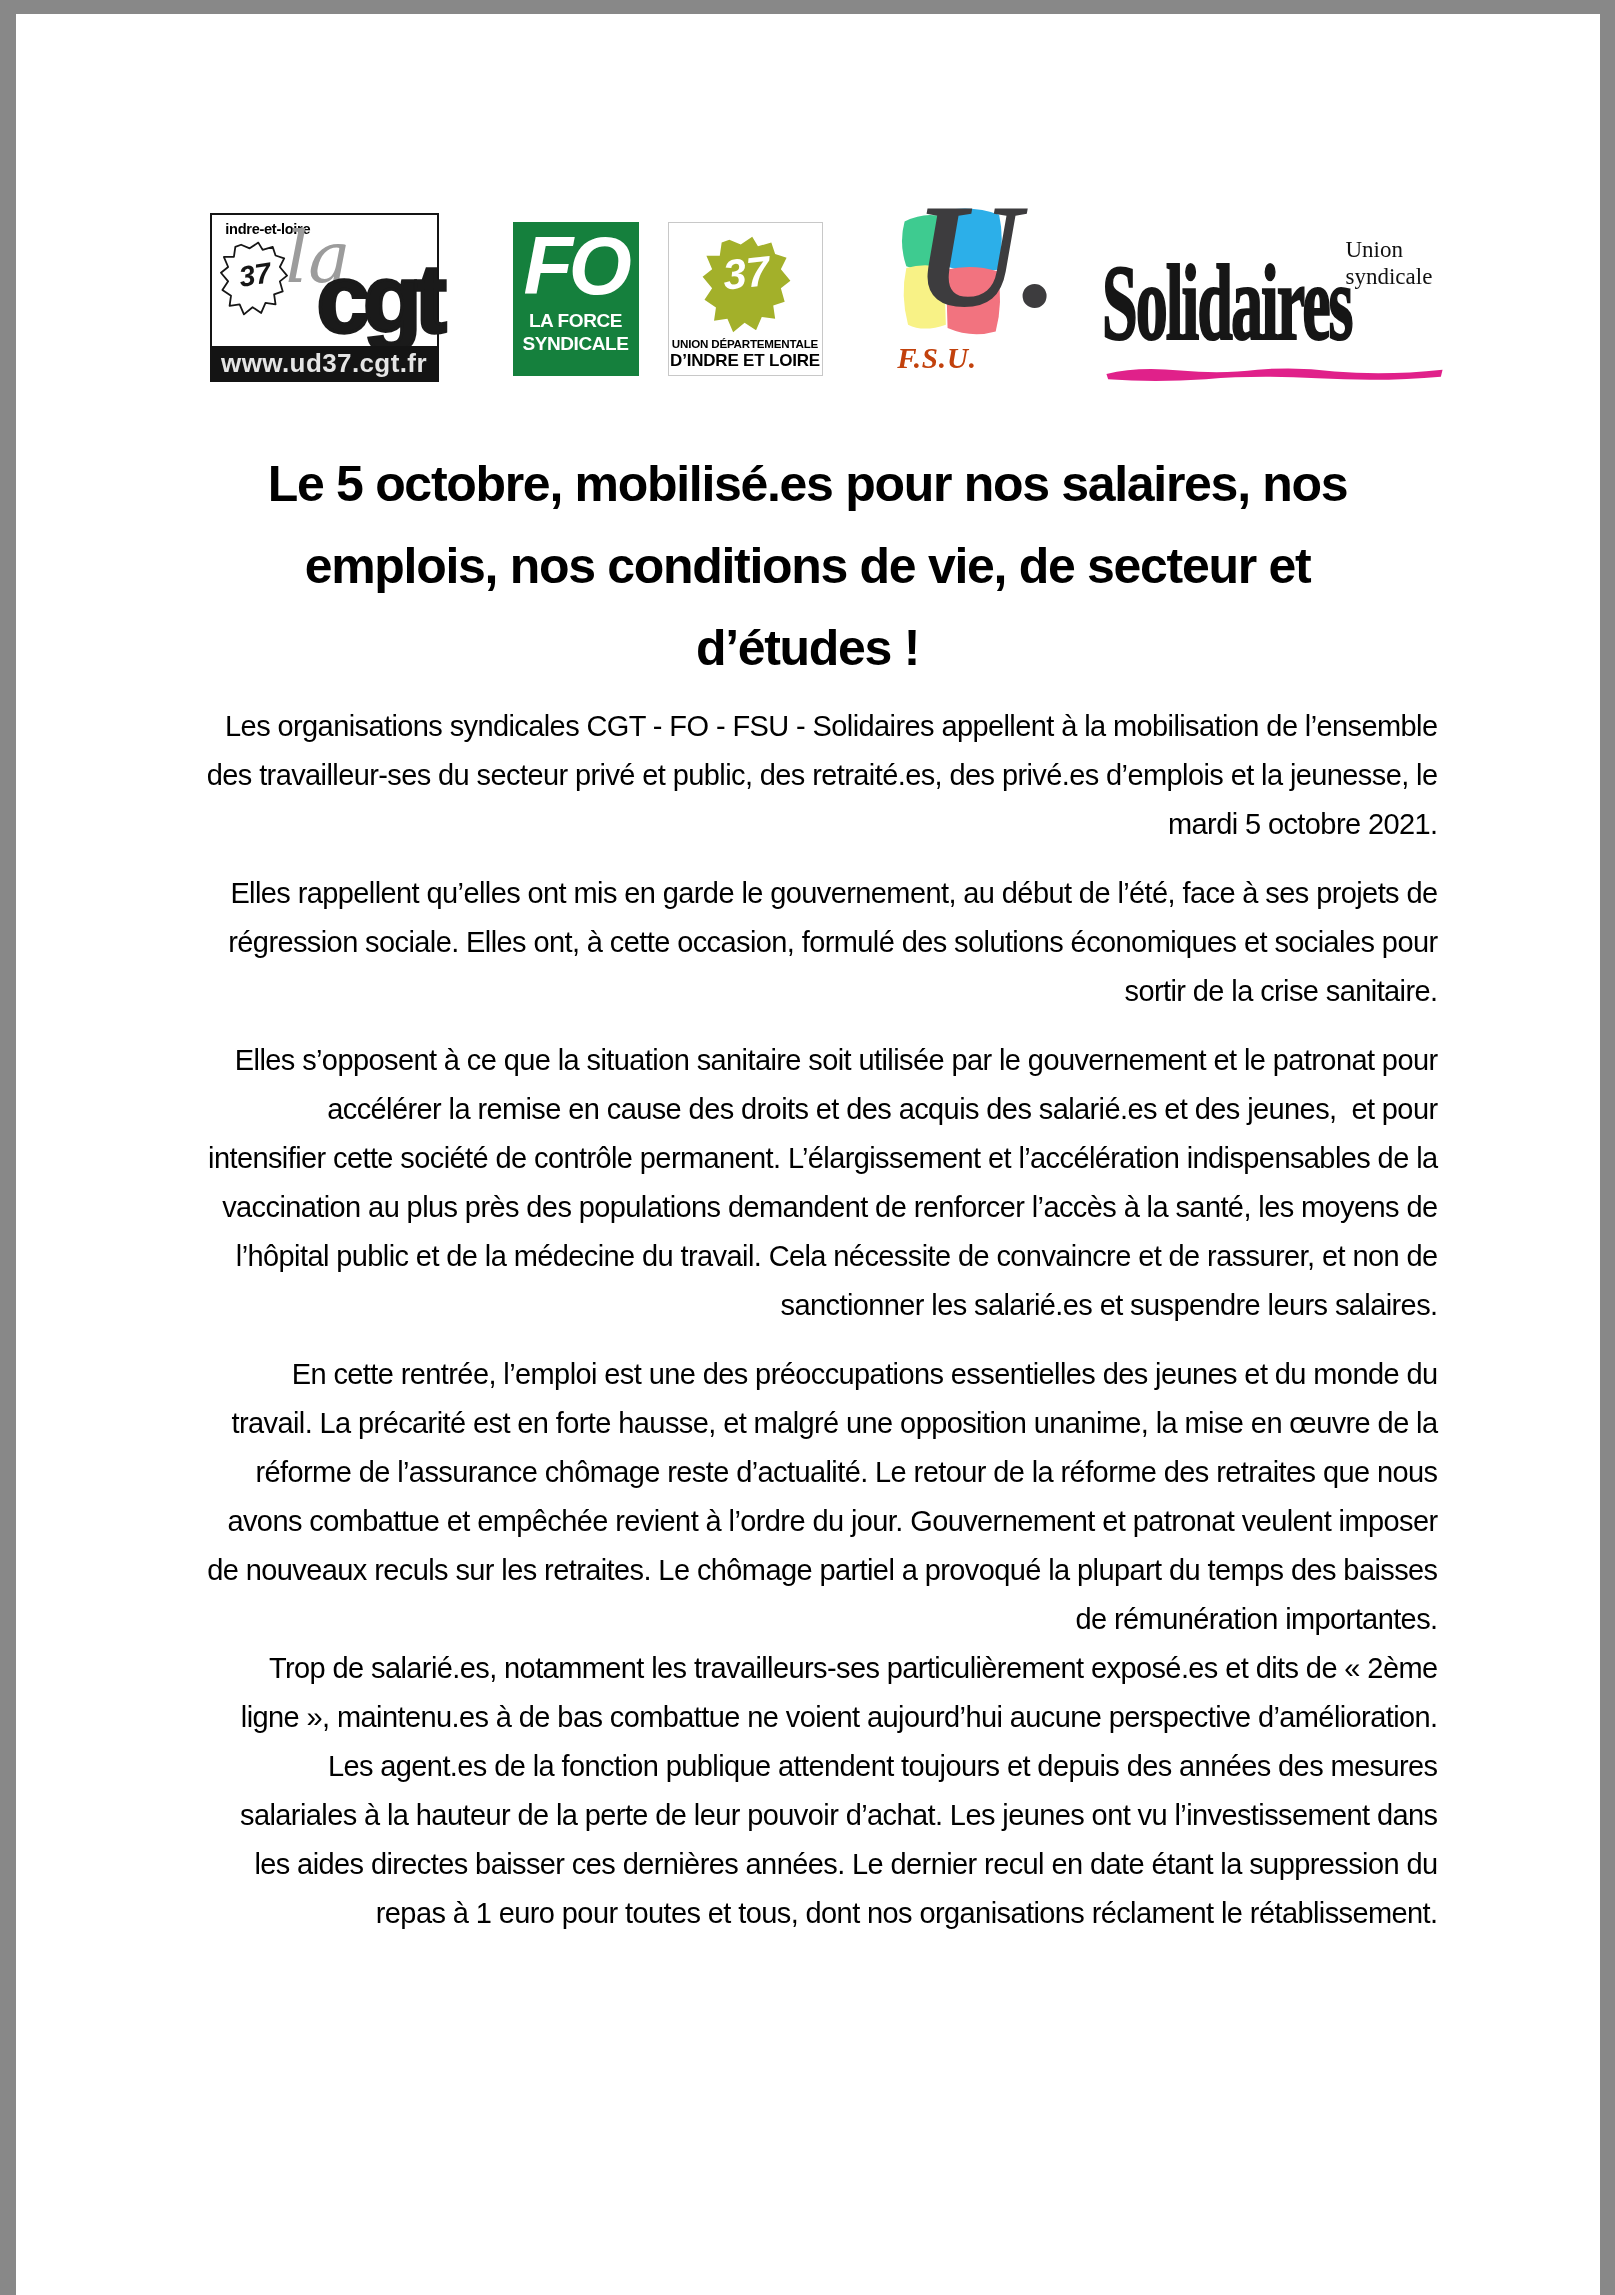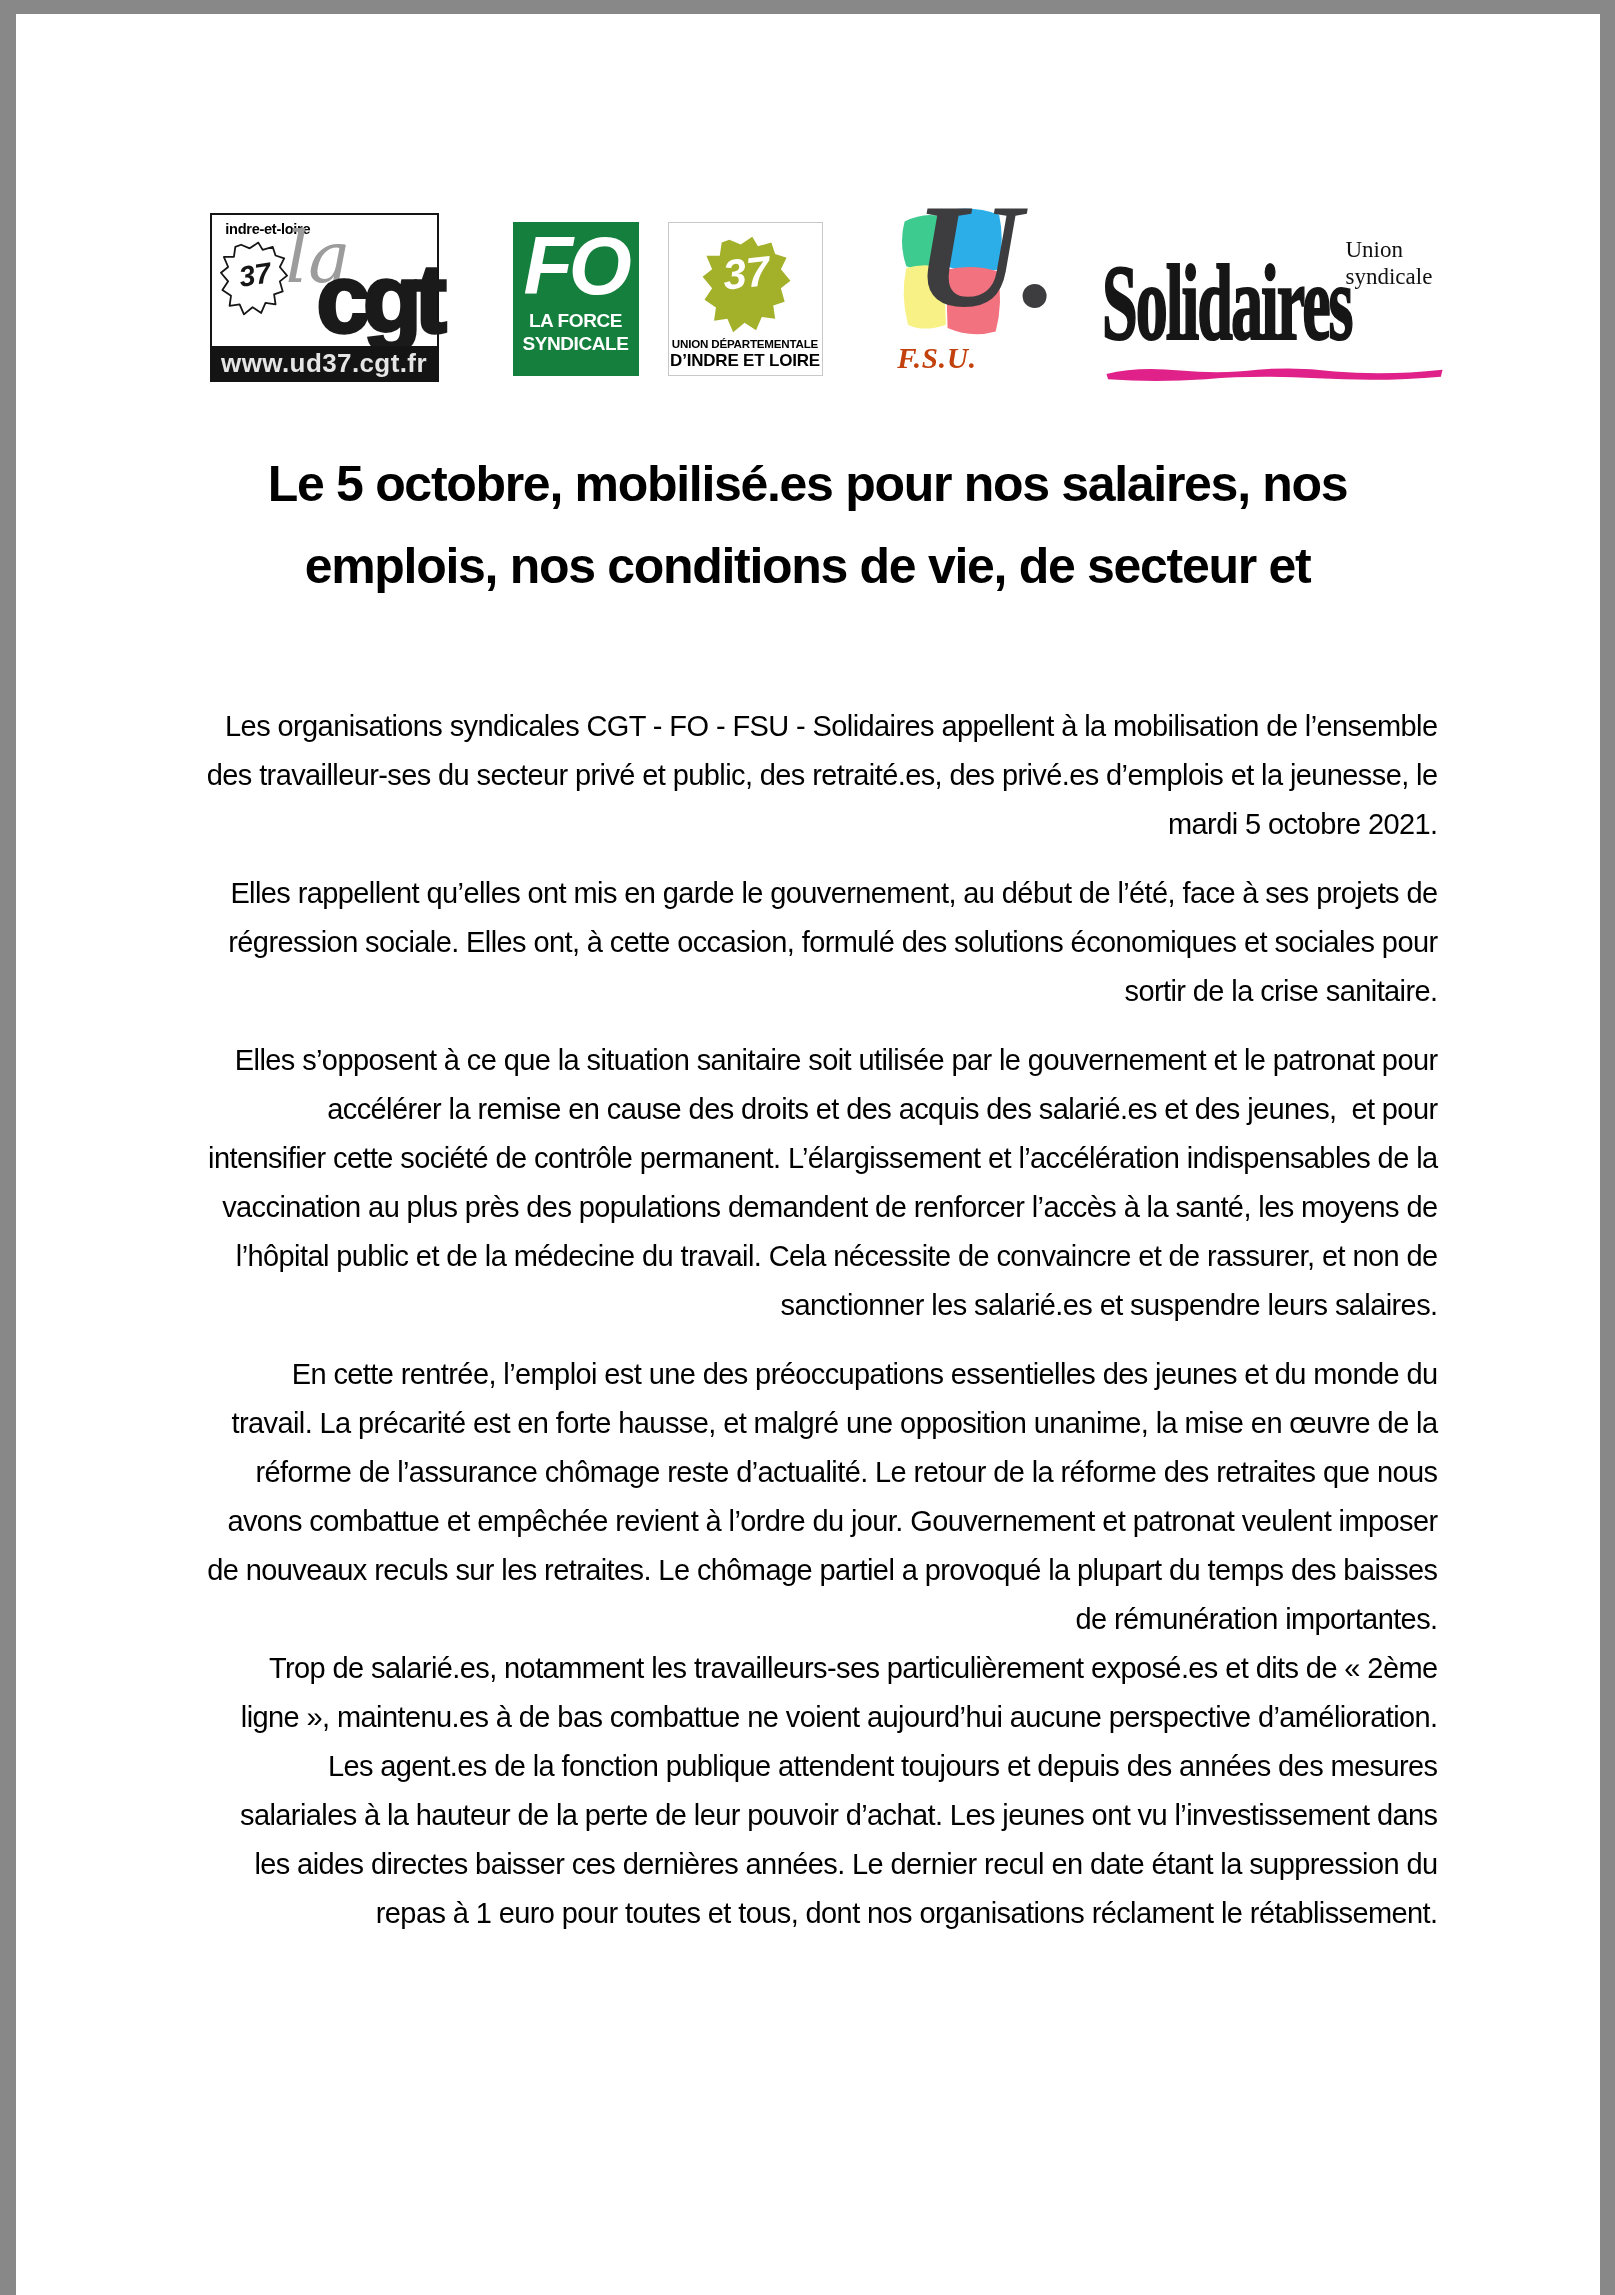--- a/index.html
+++ b/index.html
@@ -135,20 +135,21 @@
     </div>
     <div class="sol-name">Solidaires</div>
     <svg class="sol-underline" viewBox="0 0 400 26">
       <path d="M4 14 Q40 5 90 10 Q140 14 180 9 Q225 5 270 11 Q330 16 396 9 L394 17 Q330 23 250 19 Q180 15 120 20 Q60 24 6 20 Z" fill="#e0218a"></path>
     </svg>
   </div>
 
   <div class="doc-title">
     <div>Le 5 octobre, mobilisé.es pour nos salaires, nos</div>
     <div>emplois, nos conditions de vie, de secteur et</div>
+    <div>d’études !</div>
   </div>
 
   <div class="content">
     <p>Les organisations syndicales CGT - FO - FSU - Solidaires appellent à la mobilisation de l’ensemble des travailleur-ses du secteur privé et public, des retraité.es, des privé.es d’emplois et la jeunesse, le mardi 5 octobre 2021.</p>
     <p>Elles rappellent qu’elles ont mis en garde le gouvernement, au début de l’été, face à ses projets de régression sociale. Elles ont, à cette occasion, formulé des solutions économiques et sociales pour sortir de la crise sanitaire.</p>
     <p>Elles s’opposent à ce que la situation sanitaire soit utilisée par le gouvernement et le patronat pour accélérer la remise en cause des droits et des acquis des salarié.es et des jeunes,  et pour intensifier cette société de contrôle permanent. L’élargissement et l’accélération indispensables de la vaccination au plus près des populations demandent de renforcer l’accès à la santé, les moyens de l’hôpital public et de la médecine du travail. Cela nécessite de convaincre et de rassurer, et non de sanctionner les salarié.es et suspendre leurs salaires.</p>
     <p class="tight">En cette rentrée, l’emploi est une des préoccupations essentielles des jeunes et du monde du travail. La précarité est en forte hausse, et malgré une opposition unanime, la mise en œuvre de la réforme de l’assurance chômage reste d’actualité. Le retour de la réforme des retraites que nous avons combattue et empêchée revient à l’ordre du jour. Gouvernement et patronat veulent imposer de nouveaux reculs sur les retraites. Le chômage partiel a provoqué la plupart du temps des baisses de rémunération importantes.</p>
     <p class="tight">Trop de salarié.es, notamment les travailleurs-ses particulièrement exposé.es et dits de « 2ème ligne », maintenu.es à de bas combattue ne voient aujourd’hui aucune perspective d’amélioration.</p>
     <p class="tight">Les agent.es de la fonction publique attendent toujours et depuis des années des mesures salariales à la hauteur de la perte de leur pouvoir d’achat. Les jeunes ont vu l’investissement dans les aides directes baisser ces dernières années. Le dernier recul en date étant la suppression du repas à 1 euro pour toutes et tous, dont nos organisations réclament le rétablissement.</p>
   </div>

